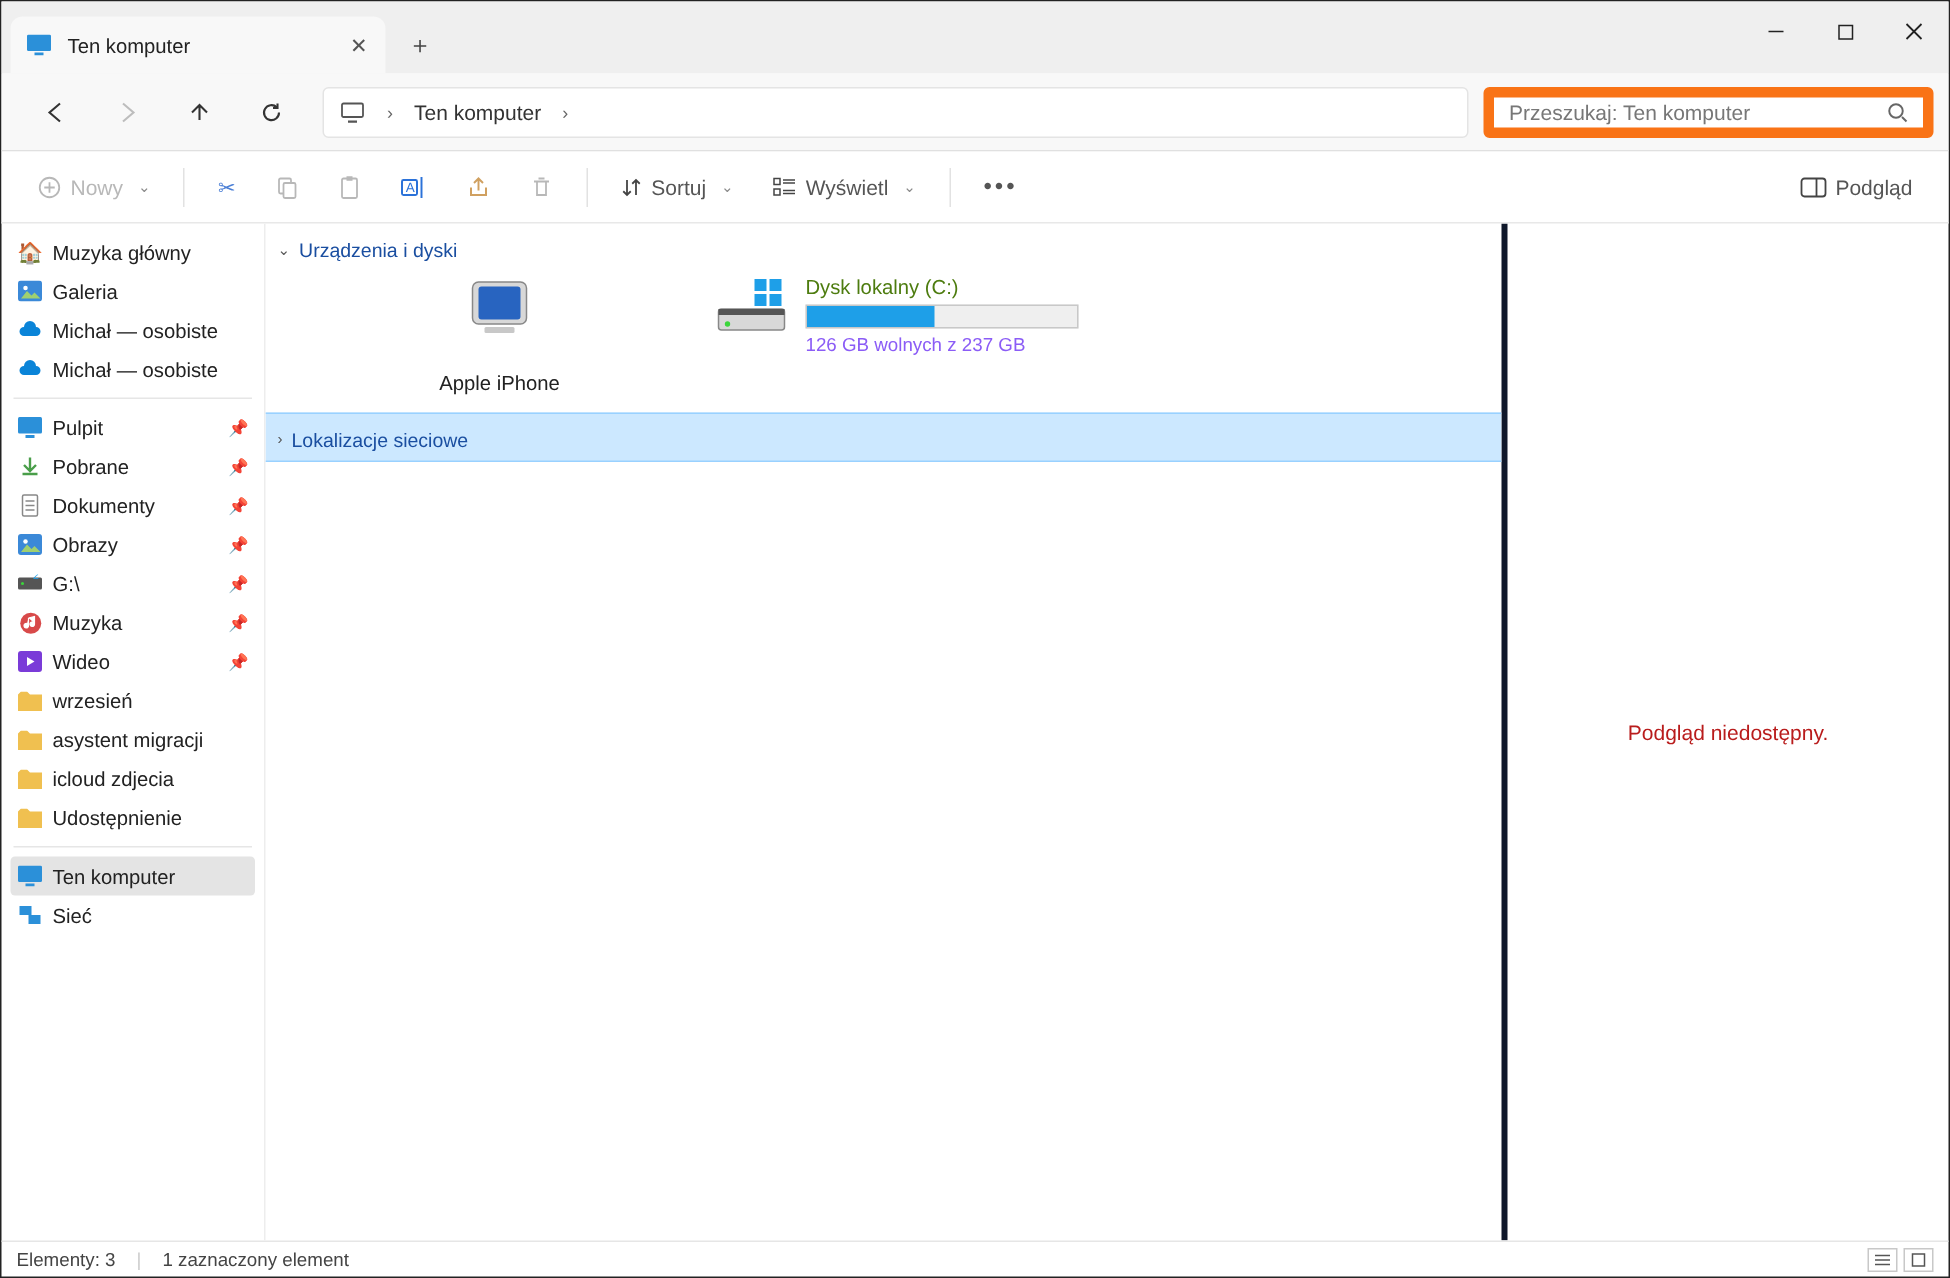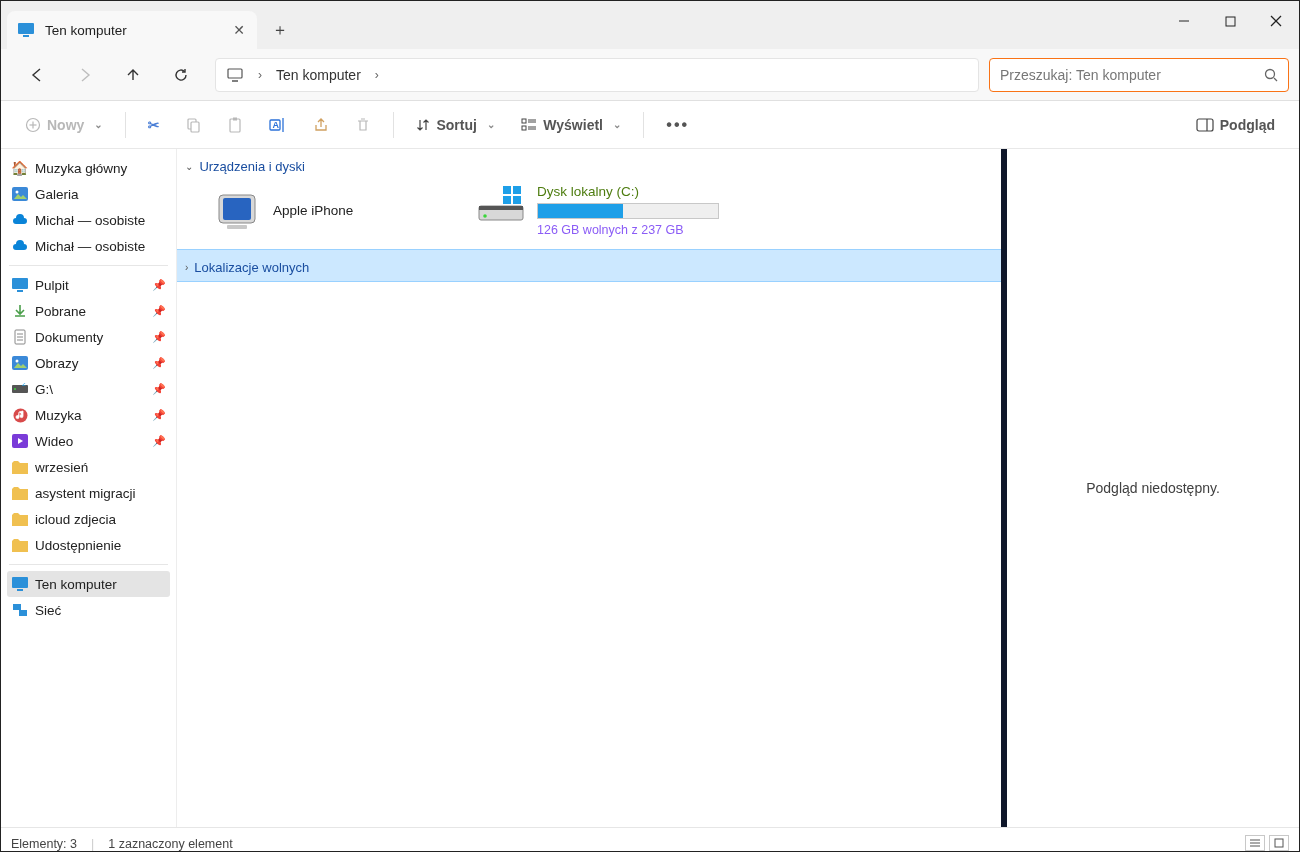--- a/index.html
+++ b/index.html
@@ -12,24 +12,24 @@
   .tab-add { width: 34px; height: 34px; display: flex; align-items: center; justify-content: center; margin-top: 12px; margin-left: 6px; color: #444; font-size: 16px; border-radius: 4px; }
   .winctrl { margin-left: auto; display: flex; }
   .winctrl div { width: 46px; height: 40px; display: flex; align-items: center; justify-content: center; color: #222; }
 
   
   .addrrow { height: 52px; background: #f8f8f8; border-bottom: 1px solid #e0e0e0; display: flex; align-items: center; padding: 0 10px 0 12px; gap: 0; }
   .navbtn { width: 48px; height: 40px; display: flex; align-items: center; justify-content: center; color: #555; border-right: none; }
   .navbtn.dis { color: #bdbdbd; }
   .addrbox { flex: 1; height: 34px; margin: 0 10px; border: 1px solid #e4e4e4; border-radius: 4px; background: #fff; display: flex; align-items: center; padding: 0 10px; gap: 14px; }
   .crumb { display: flex; align-items: center; gap: 14px; color: #333; font-size: 14px; }
-  .searchbox { width: 300px; height: 34px; border: 1px solid #f97316; border-radius: 4px; background: #fff; display: flex; align-items: center; padding: 0 10px; color: #777; font-size: 14px; }
-
-  
-  .toolbar { height: 48px; border-bottom: 1px solid #e8e8e8; display: flex; align-items: center; padding: 0 14px; gap: 6px; background: #fff; font-weight: bold; }
+  .searchbox { width: 300px; height: 34px; border: 7px solid #f97316; border-radius: 4px; background: #fff; display: flex; align-items: center; padding: 0 10px; color: #777; font-size: 14px; }
+
+  
+  .toolbar { height: 48px; border-bottom: 1px solid #e8e8e8; display: flex; align-items: center; padding: 0 14px; gap: 6px; background: #fff; }
   .tbtn { height: 34px; padding: 0 10px; display: flex; align-items: center; gap: 6px; color: #555; font-size: 14px; border-radius: 4px; }
   .tbtn.dis { color: #b8b8b8; }
   .tbar-sep { width: 1px; height: 26px; background: #e2e2e2; margin: 0 6px; }
   .chev { font-size: 10px; color: #888; margin-left: 4px; }
   .spacer { flex: 1; }
 
   
   .body { flex: 1; display: flex; overflow: hidden; }
   .sidebar { width: 176px; border-right: 1px solid #ededed; padding: 6px 6px; overflow: hidden; display: flex; flex-direction: column; }
   .navitem { display: flex; align-items: center; height: 26px; padding: 0 4px; gap: 6px; font-size: 13.5px; color: #222; border-radius: 3px; position: relative; }
@@ -38,33 +38,33 @@
   .navsep { height: 1px; background: #e6e6e6; margin: 6px 2px; }
   .ico { width: 18px; height: 18px; display: flex; align-items: center; justify-content: center; font-size: 14px; }
 
   
   .main { flex: 1; display: flex; }
   .content { flex: 1; position: relative; overflow: hidden; }
   .grouphdr { display: flex; align-items: center; gap: 6px; font-size: 13px; color: #1a4ea0; padding: 10px 0 6px 8px; }
   .grouphdr .tri { font-size: 10px; color: #555; }
   .grouphdr.sel { background: #cce8ff; border: 1px solid #99d1ff; border-left: none; border-right: none; padding-left: 8px; }
   .drives { display: flex; gap: 24px; padding: 4px 10px 12px 36px; }
-  .dev { display: flex; align-items: center; gap: 12px; width: 240px; }
+  .dev { display: flex; align-items: center; gap: 24px; width: 240px; flex-direction: column; }
   .dev .lbl { font-size: 13.5px; color: #222; }
   .drive { display: flex; align-items: flex-start; gap: 12px; width: 280px; }
   .drive .lbl { font-size: 13.5px; color: #4d7c0f; }
   .drive .bar { width: 182px; height: 16px; border: 1px solid #c8c8c8; background: #efefef; margin: 4px 0; }
   .drive .fill { height: 100%; background: #1e9fe8; }
   .drive .sub { font-size: 12.5px; color: #8b5cf6; }
 
   
-  .preview { width: 298px; border-left: 6px solid #0f172a; display: flex; align-items: center; justify-content: center; color: #404040; font-size: 14px; }
-
-  
-  .status { height: 24px; border-top: 1px solid #e6e6e6; display: flex; align-items: flex-end; padding: 0 10px; font-size: 12.5px; color: #444; gap: 14px; }
+  .preview { width: 298px; border-left: 4px solid #0f172a; display: flex; align-items: center; justify-content: center; color: #b91c1c; font-size: 14px; }
+
+  
+  .status { height: 24px; border-top: 1px solid #e6e6e6; display: flex; align-items: center; padding: 0 10px; font-size: 12.5px; color: #444; gap: 14px; }
   .status .sep { color: #ccc; }
   .status .vright { margin-left: auto; display: flex; gap: 4px; }
   .vbtn { width: 20px; height: 16px; border: 1px solid #c8c8c8; display: flex; align-items: center; justify-content: center; }
 
   svg { display: block; }
 </style>
 </head>
 <body>
 
 <div class="window">
@@ -439,21 +439,21 @@
               <div class="lbl">Dysk lokalny (C:)</div>
               <div class="bar">
                   <div class="fill" id="drive-fill" style="width: 47%;"></div>
                 </div>
               <div class="sub">126 GB wolnych z 237 GB</div>
             </div>
           </div>
         </div>
         <div class="grouphdr sel">
           <span class="tri">›</span>
-          <span>Lokalizacje wolnych</span>
+          <span>Lokalizacje sieciowe</span>
         </div>
       </div>
 
       <div class="preview">
         <span>Podgląd niedostępny.</span>
       </div>
     </div>
 
   </div>
 

